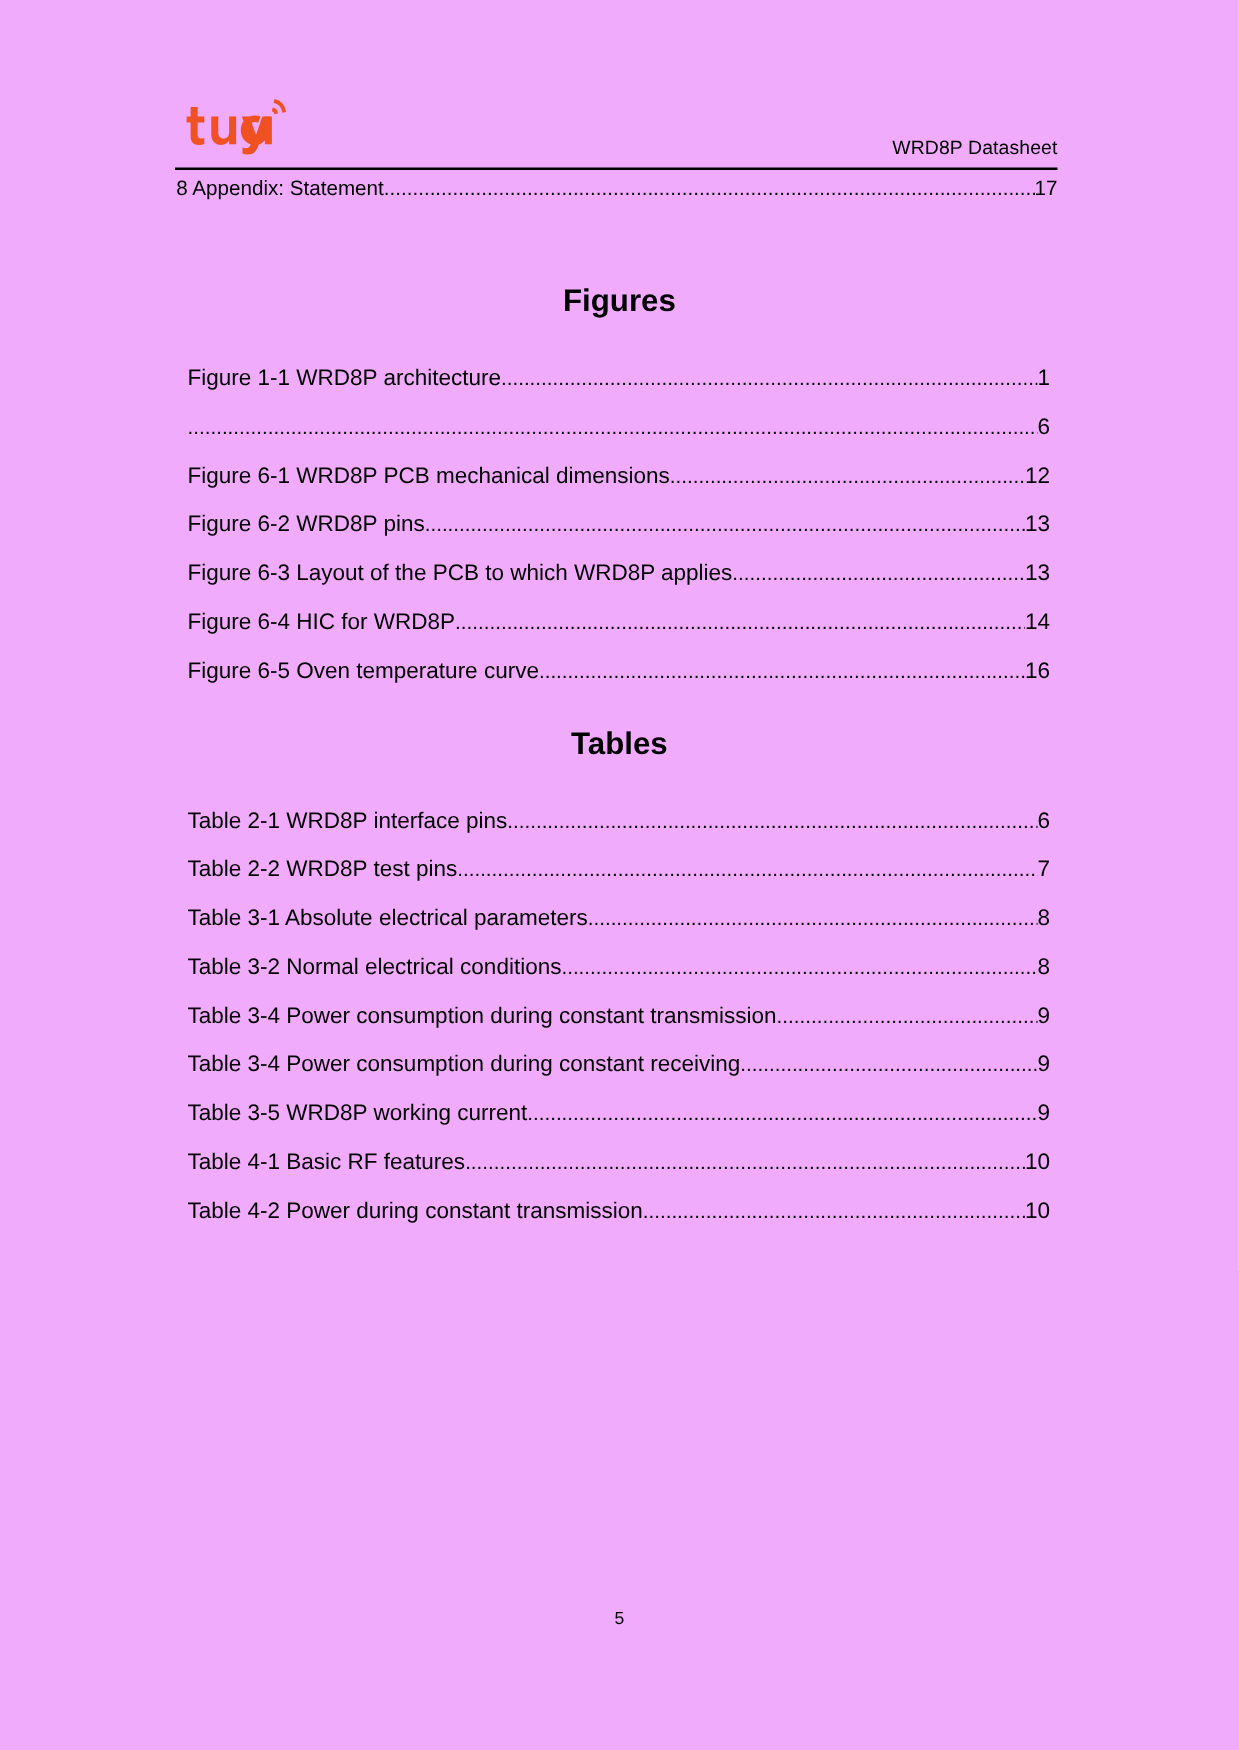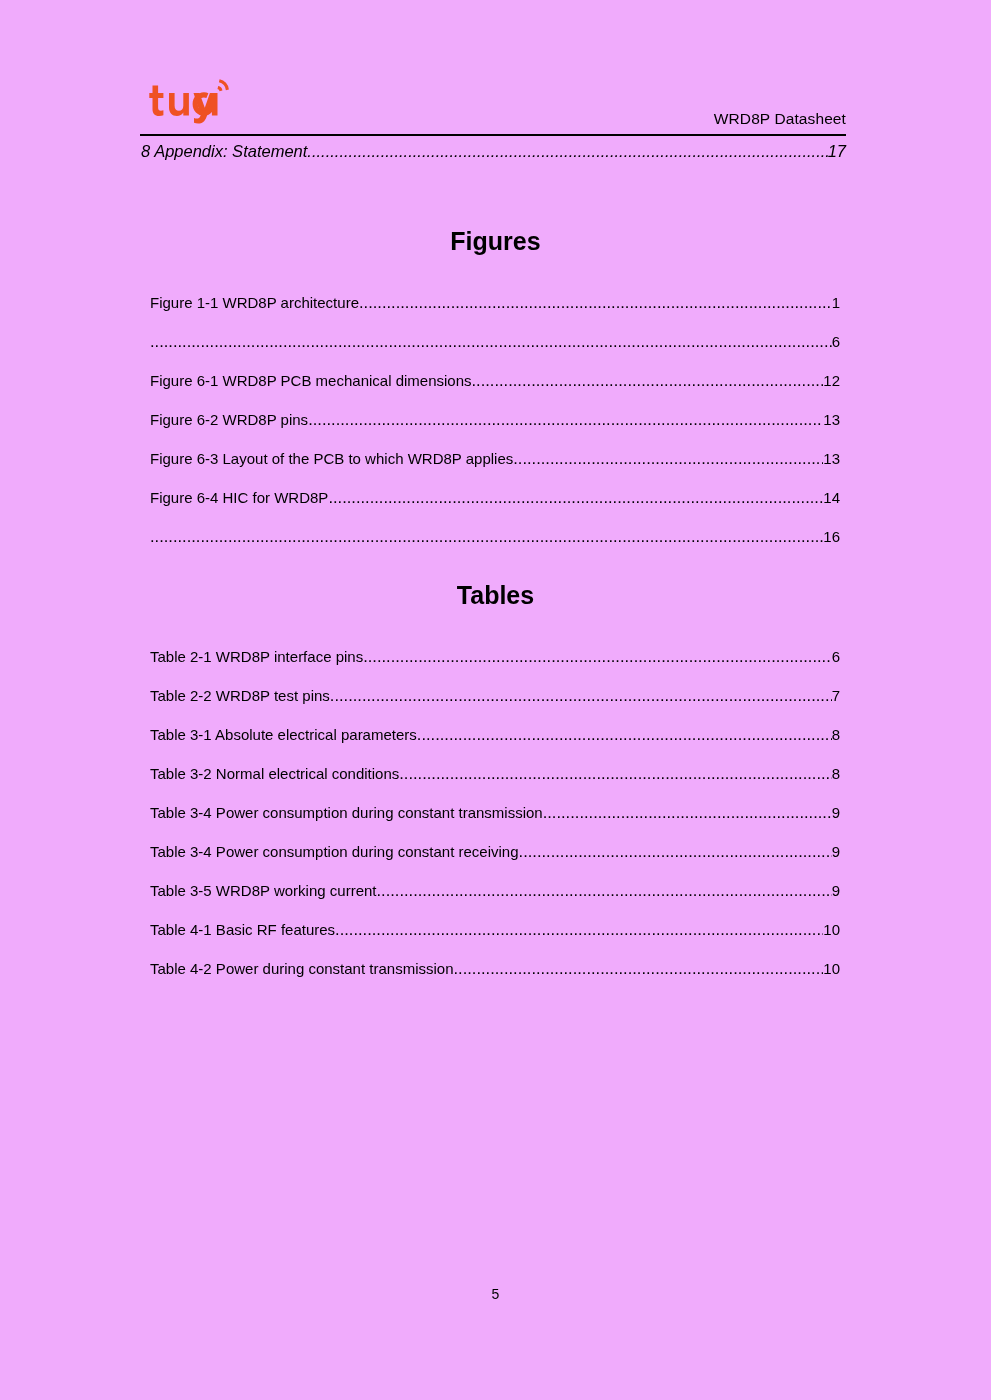--- a/index.html
+++ b/index.html
@@ -59,21 +59,21 @@
     width: 706px;
     height: 0;
     border-top: 2px solid #000000;
   }
 
   
   .toc-row {
     position: absolute;
     display: flex;
     align-items: baseline;
-    font-size: 15px;
+    font-size: 18px;
     line-height: 22px;
     white-space: nowrap;
     color: #000;
   }
   .toc-row .label {
     flex: 0 0 auto;
   }
   .toc-row .leader {
     flex: 1 1 auto;
     overflow: hidden;
@@ -91,21 +91,20 @@
     flex: 0 0 auto;
     text-align: right;
   }
 
   
   .row-appendix {
     left: 141px;
     top: 140px;
     width: 705px;
     font-size: 16.5px;
-    font-style: italic;
   }
 
   
   .section-heading {
     position: absolute;
     left: 0;
     width: 991px;
     text-align: center;
     font-weight: bold;
     font-size: 25px;
@@ -199,20 +198,21 @@
     <span class="label">Figure 6-3 Layout of the PCB to which WRD8P applies</span>
     <span class="leader"></span>
     <span class="pageno">13</span>
   </div>
   <div class="toc-row list-row" style="top:486px">
     <span class="label">Figure 6-4 HIC for WRD8P</span>
     <span class="leader"></span>
     <span class="pageno">14</span>
   </div>
   <div class="toc-row list-row" style="top:525px">
+    <span class="label">Figure 6-5 Oven temperature curve</span>
     <span class="leader"></span>
     <span class="pageno">16</span>
   </div>
 
   <div class="section-heading heading-tables">Tables</div>
 
   <div class="toc-row list-row" style="top:645px">
     <span class="label">Table 2-1 WRD8P interface pins</span>
     <span class="leader"></span>
     <span class="pageno">6</span>

